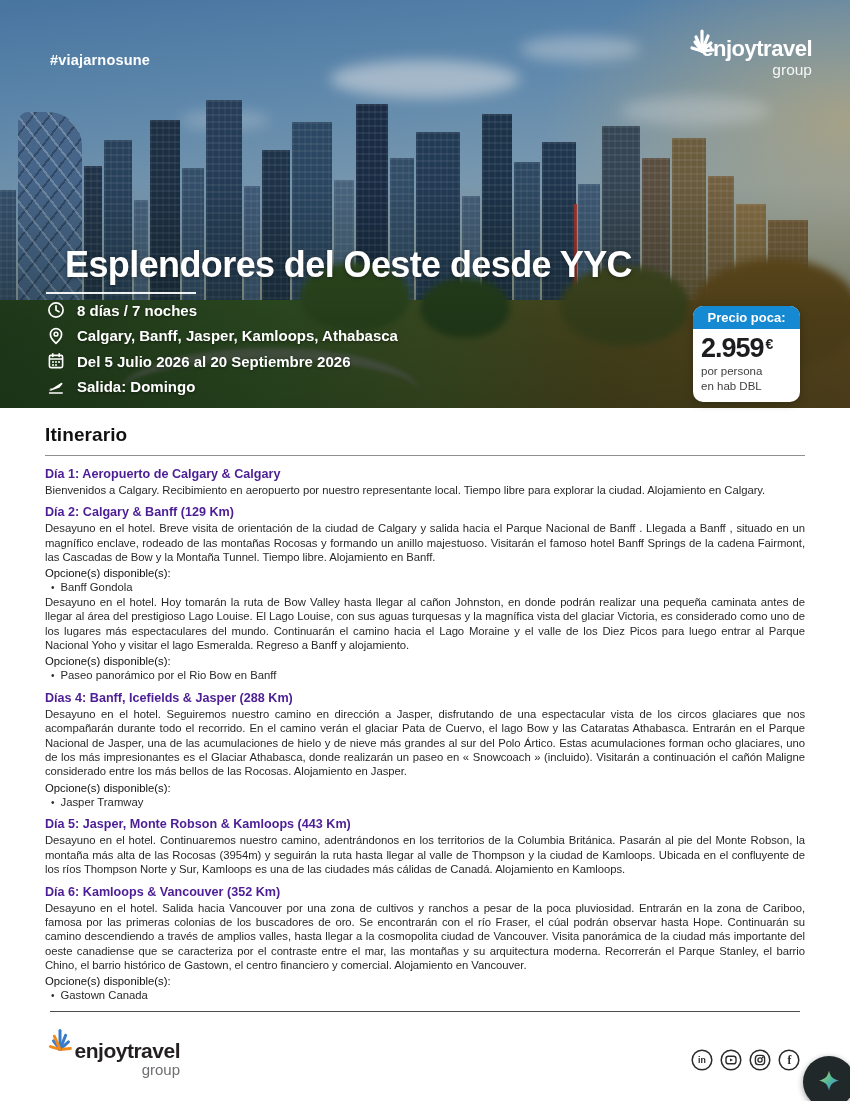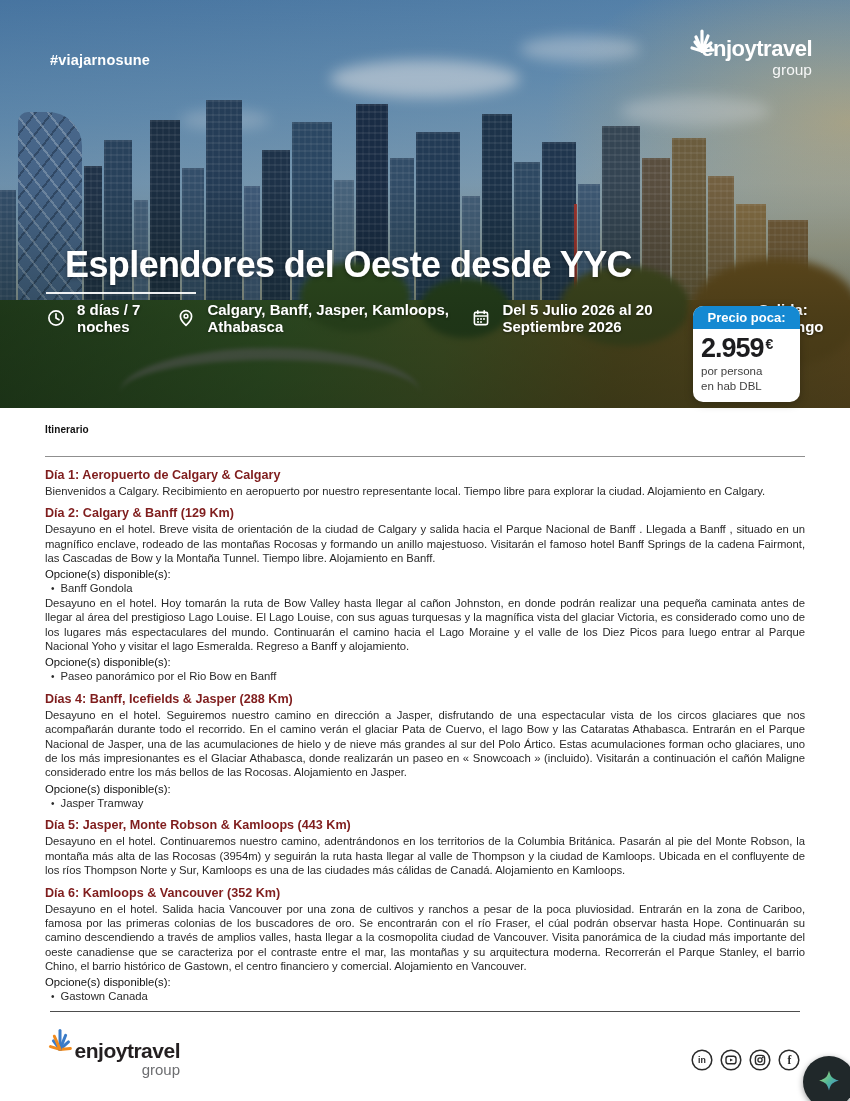--- a/index.html
+++ b/index.html
@@ -67,39 +67,39 @@
 
   
   .hashtag { position:absolute; left:50px; top:52px; color:#fff; font-size:14.5px; font-weight:bold; letter-spacing:.2px; }
   .brand-top { position:absolute; top:38px; right:38px; color:#fff; text-align:right; }
   .brand-top .star-wrap { position:absolute; left:-16px; top:-14px; }
   .brand-name { font-size:22px; font-weight:bold; letter-spacing:-.5px; line-height:1; }
   .brand-suffix { font-size:15.5px; font-weight:400; opacity:.92; line-height:1.1; margin-top:1px; }
   .hero-title { position:absolute; left:45px; top:244px; color:#fff; font-size:36px; font-weight:bold;
                 letter-spacing:-.6px; text-shadow:0 1px 4px rgba(0,0,0,.4); white-space:nowrap;margin-left:20px; }
   .title-rule { position:absolute; left:46px; top:292px; width:150px; height:2px; background:#fff; opacity:.92; }
-  .info-list { position:absolute; left:47px; top:301px; display:flex; flex-direction:row; gap:7.5px; }
+  .info-list { position:absolute; left:47px; top:301px; display:flex; flex-direction:column; gap:7.5px; }
   .info-row { display:flex; align-items:center; gap:12px; color:#fff; font-size:15px; font-weight:bold;
               text-shadow:0 1px 3px rgba(0,0,0,.45); }
   .info-row svg { flex:none; display:block; }
 
   
   .price-box { position:absolute; right:50px; top:306px; width:107px; border-radius:10px;
                box-shadow:0 2px 8px rgba(0,0,0,.25); overflow:hidden; background:#fff; }
   .price-head { background:#1589d2; color:#fff; font-size:13px; font-weight:bold; text-align:center; padding:4px 2px; }
   .price-body { padding:5px 8px 8px; }
   .price-amount { color:#1d1d1f; font-size:27px; font-weight:bold; letter-spacing:-1px; line-height:1.05; }
   .price-cur { font-size:14px; font-weight:bold; vertical-align:8px; letter-spacing:0; margin-left:2px; }
   .price-note { color:#3f3f3f; font-size:11.5px; line-height:1.3; margin-top:2px; }
 
   
   .content { position:absolute; top:408px; left:45px; width:760px; padding-top:16px; color:#231f20; }
-  .section-title { font-size:10px; font-weight:bold; color:#111; margin-bottom:21px; letter-spacing:.1px; }
+  .section-title { font-size:19px; font-weight:bold; color:#111; margin-bottom:9px; letter-spacing:.1px; }
   .section-rule { border:none; border-top:1.5px solid #8f8f8f; margin:0 0 11px; }
-  .day h3 { font-size:12.6px; font-weight:bold; color:#7f1d1d; margin:8px 0 2px; }
+  .day h3 { font-size:12.6px; font-weight:bold; color:#4c1d95; margin:8px 0 2px; }
   .day p { font-size:11.3px; line-height:1.27; text-align:justify; color:#2a2a2a; letter-spacing:-.05px; }
   .opts-label { font-size:11.3px; font-weight:normal; color:#111; margin-top:3px; }
   .opts { list-style:none; margin:1px 0 0 6px; }
   .opts li { font-size:11.3px; color:#2a2a2a; line-height:1.3; }
   .opts li::before { content:"•"; margin-right:6px; font-size:10px; }
 
   
   .footer-rule { position:absolute; top:1011px; left:50px; width:750px; border:none; border-top:1px solid #4d4d4d; }
   .brand-bottom { position:absolute; left:62px; top:1040px; text-align:right; width:118px; }
   .brand-bottom .star-wrap { position:absolute; left:-18px; top:-16px; }

